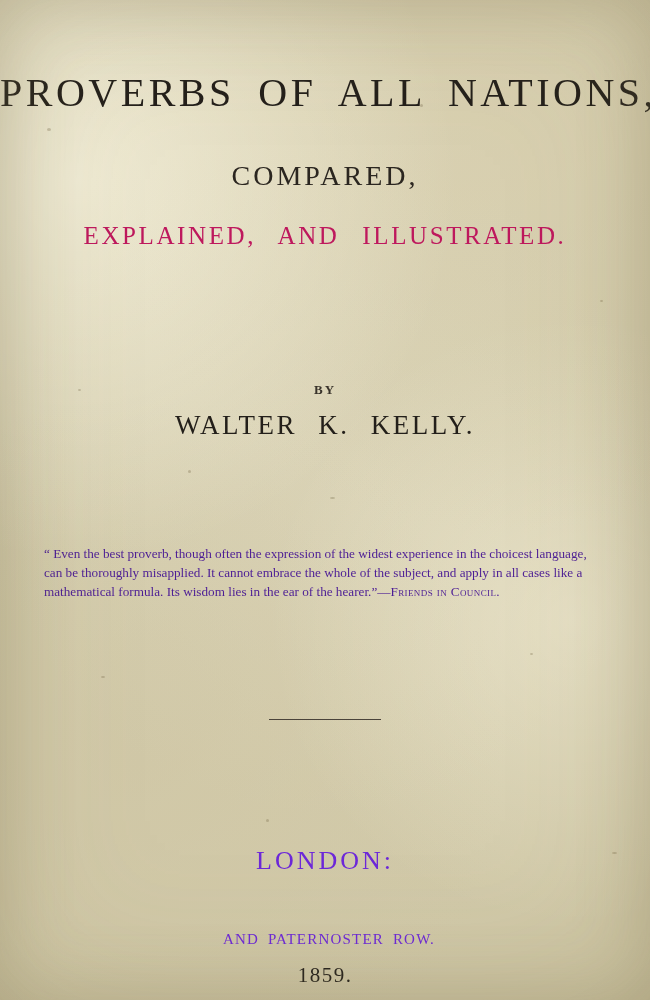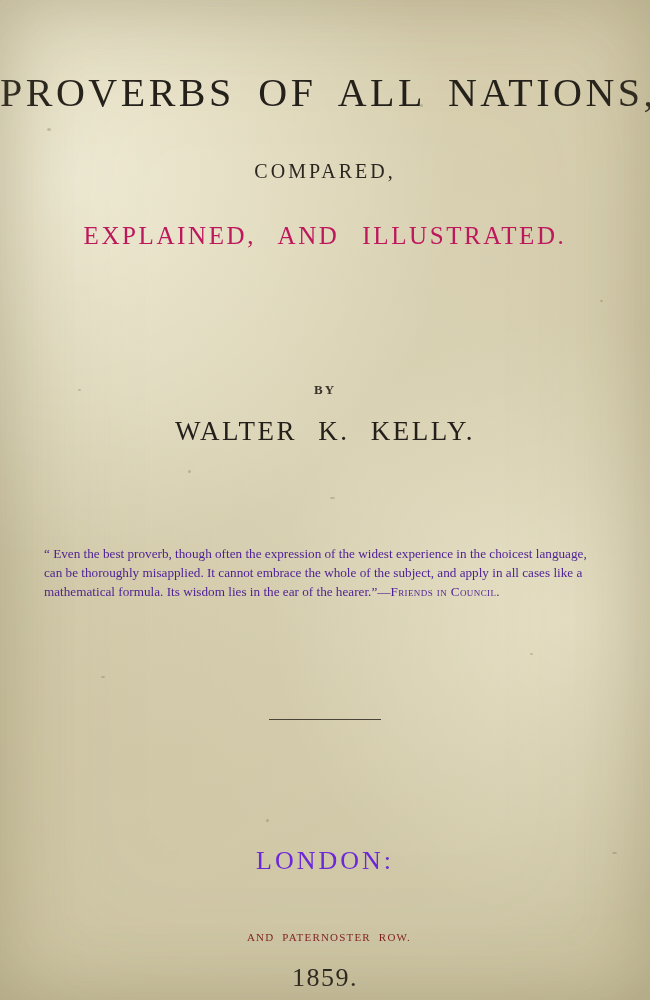--- a/index.html
+++ b/index.html
@@ -58,21 +58,21 @@
     word-spacing: 10px;
     font-weight: normal;
     white-space: nowrap;
     color: #231f1a;
   }
   .sub1 {
     position: absolute;
     top: 160px;
     left: 0;
     right: 0;
-    font-size: 20px;
+    font-size: 28px;
     letter-spacing: 3px;
     word-spacing: 6px;
     color: #2b2620;
   }
   .sub2 {
     position: absolute;
     top: 222px;
     left: 0;
     right: 0;
     font-size: 25px;
@@ -92,21 +92,20 @@
   }
   .author {
     position: absolute;
     top: 410px;
     left: 0;
     right: 0;
     font-size: 27px;
     letter-spacing: 2.5px;
     word-spacing: 12px;
     color: #231f1a;
-    margin-top: 6px;
   }
   .epigraph {
     position: absolute;
     top: 545px;
     left: 44px;
     right: 60px;
     font-size: 13.2px;
     line-height: 1.43;
     text-align: left;
     color: #4c1d95;
@@ -141,32 +140,32 @@
     font-size: 20.5px;
     letter-spacing: 0.6px;
     white-space: nowrap;
     color: #231f1a;
   }
   .imprint-row {
     position: absolute;
     top: 931px;
     left: 0;
     right: 0;
-    font-size: 11px;
+    font-size: 15px;
     letter-spacing: 1.2px;
     word-spacing: 4px;
-    color: #7f1d1d;
+    color: #6d28d9;
     padding-left: 8px;
   }
   .imprint-year {
     position: absolute;
     top: 963px;
     left: 0;
     right: 0;
-    font-size: 26px;
+    font-size: 21px;
     letter-spacing: 1.5px;
     color: #231f1a;
   }
 </style>
 </head>
 <body>
 
 <div class="paper"></div>
 
 <div class="content">

